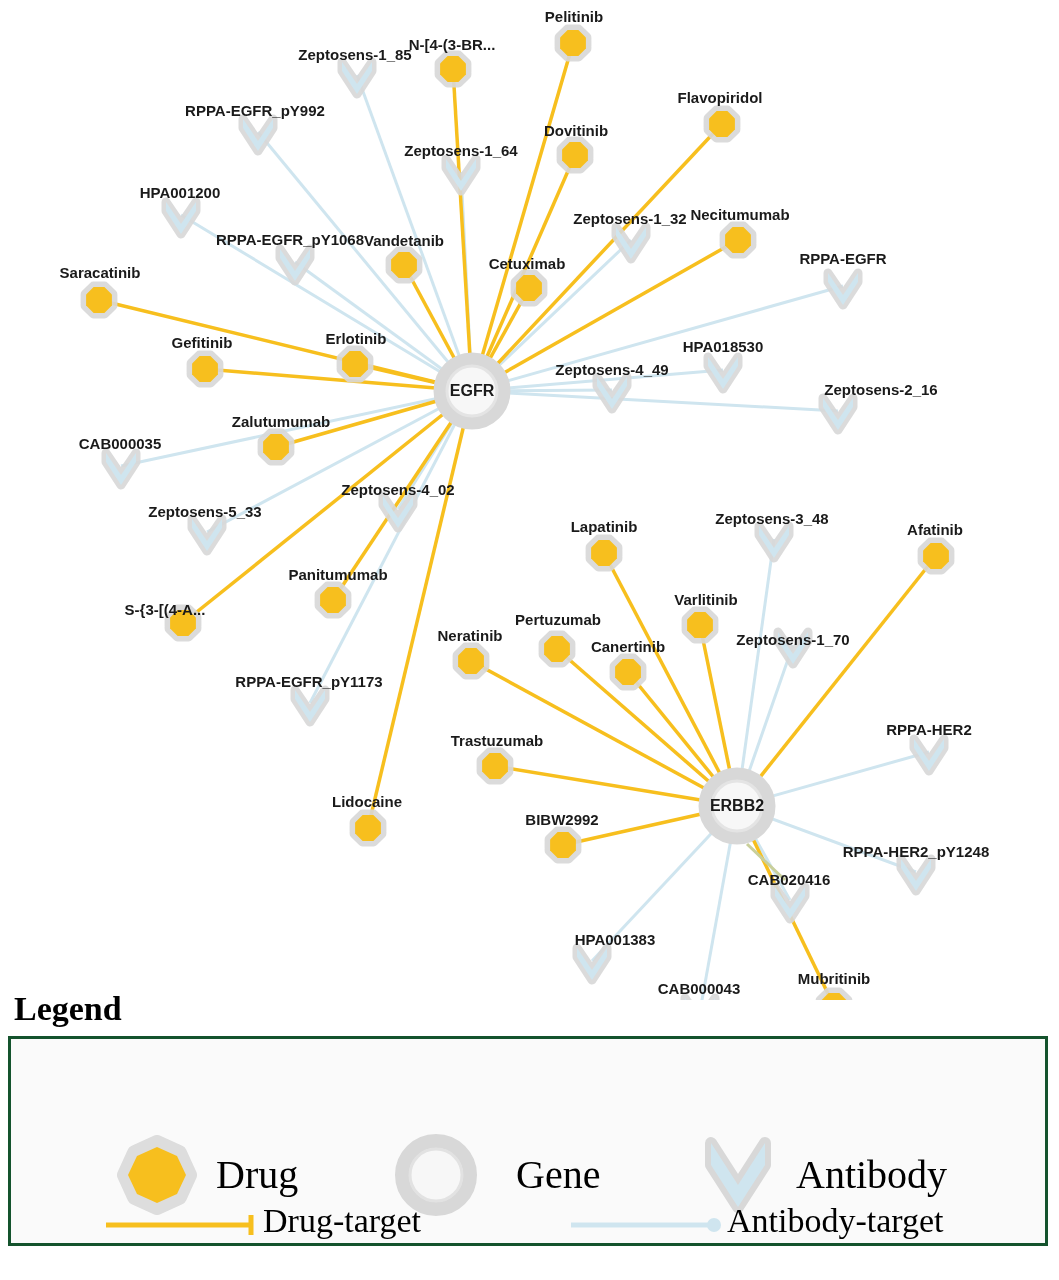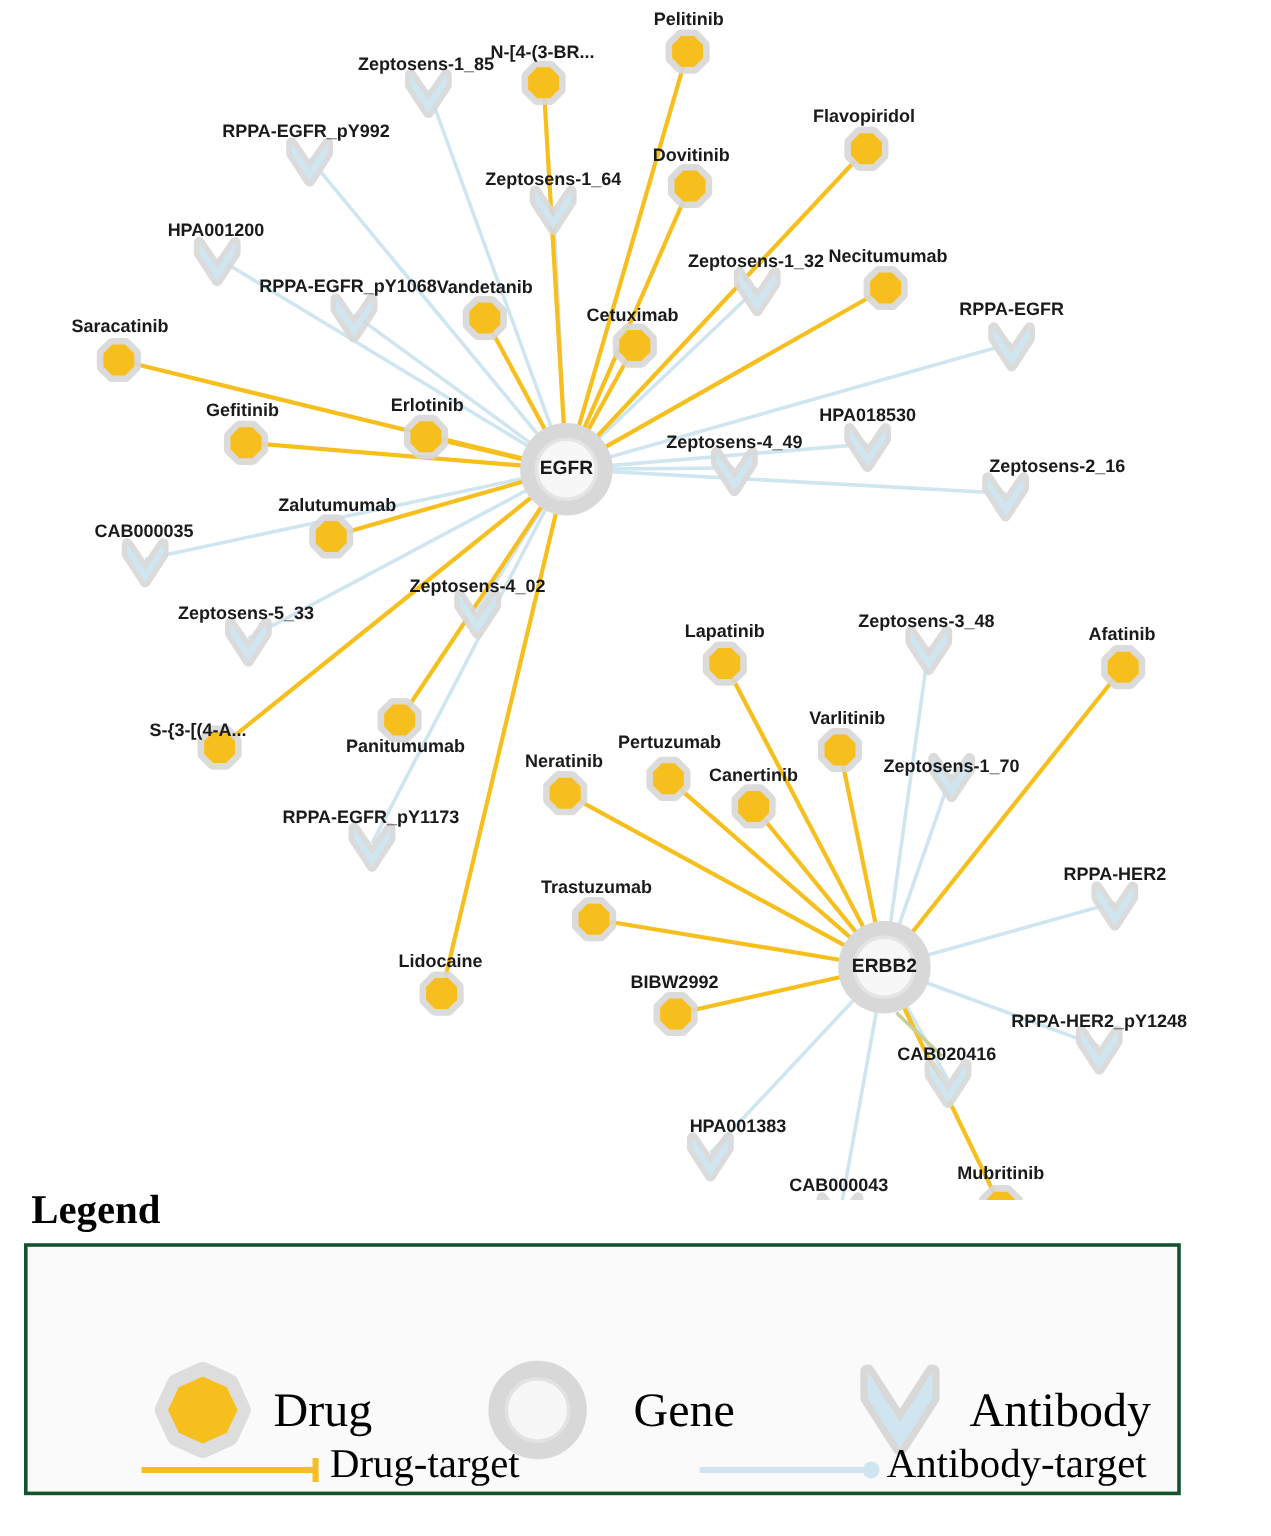--- a/index.html
+++ b/index.html
@@ -37,22 +37,21 @@
     font-size: 16px;
     font-weight: bold;
     color: #1a1a1a;
     white-space: nowrap;
     transform: translate(-50%, -50%);
   }
   #legend-wrap {
     position: absolute;
     left: 8px;
     top: 990px;
-    width: 964px;
-    margin-left: 12px;
+    width: 1040px;
   }
   #legend-title {
     font-family: "Liberation Serif", serif;
     font-size: 34px;
     font-weight: bold;
     color: #000;
     margin: 0 0 8px 6px;
   }
   #legend-box {
     border: 3px solid #14532d;
@@ -343,21 +342,21 @@
       <div class="node-label" style="left: 576px; top: 130px;">Dovitinib</div>
       <div class="node-label" style="left: 740px; top: 214px;">Necitumumab</div>
       <div class="node-label" style="left: 404px; top: 240px;">Vandetanib</div>
       <div class="node-label" style="left: 527px; top: 263px;">Cetuximab</div>
       <div class="node-label" style="left: 100px; top: 272px;">Saracatinib</div>
       <div class="node-label" style="left: 202px; top: 342px;">Gefitinib</div>
       <div class="node-label" style="left: 356px; top: 338px;">Erlotinib</div>
       <div class="node-label" style="left: 281px; top: 421px;">Zalutumumab</div>
       <div class="node-label" style="left: 604px; top: 526px;">Lapatinib</div>
       <div class="node-label" style="left: 935px; top: 529px;">Afatinib</div>
-      <div class="node-label" style="left: 338px; top: 574px; margin-top: 48px;">Panitumumab</div>
+      <div class="node-label" style="left: 338px; top: 574px;">Panitumumab</div>
       <div class="node-label" style="left: 706px; top: 599px;">Varlitinib</div>
       <div class="node-label" style="left: 165px; top: 609px;">S-{3-[(4-A...</div>
       <div class="node-label" style="left: 558px; top: 619px;">Pertuzumab</div>
       <div class="node-label" style="left: 470px; top: 635px;">Neratinib</div>
       <div class="node-label" style="left: 628px; top: 646px;">Canertinib</div>
       <div class="node-label" style="left: 497px; top: 740px;">Trastuzumab</div>
       <div class="node-label" style="left: 367px; top: 801px;">Lidocaine</div>
       <div class="node-label" style="left: 562px; top: 819px;">BIBW2992</div>
       <div class="node-label" style="left: 834px; top: 978px;">Mubritinib</div>
       <div class="gene-label" style="left: 472px; top: 391px;">EGFR</div>

